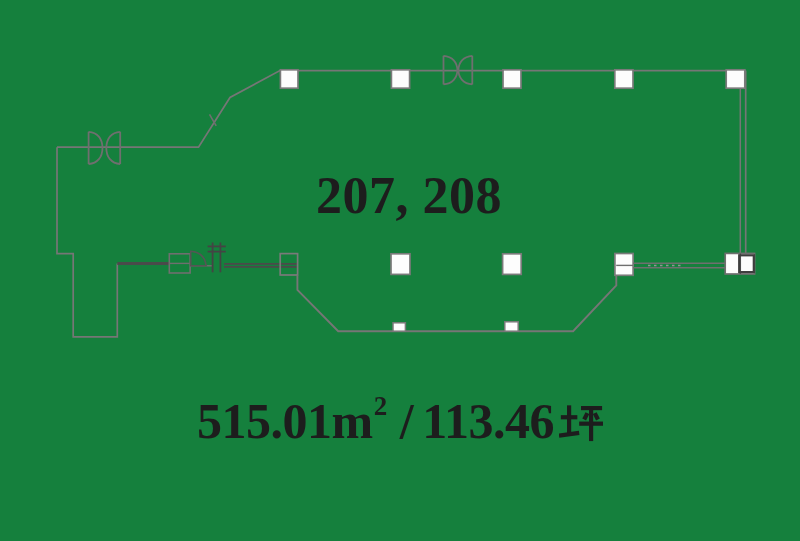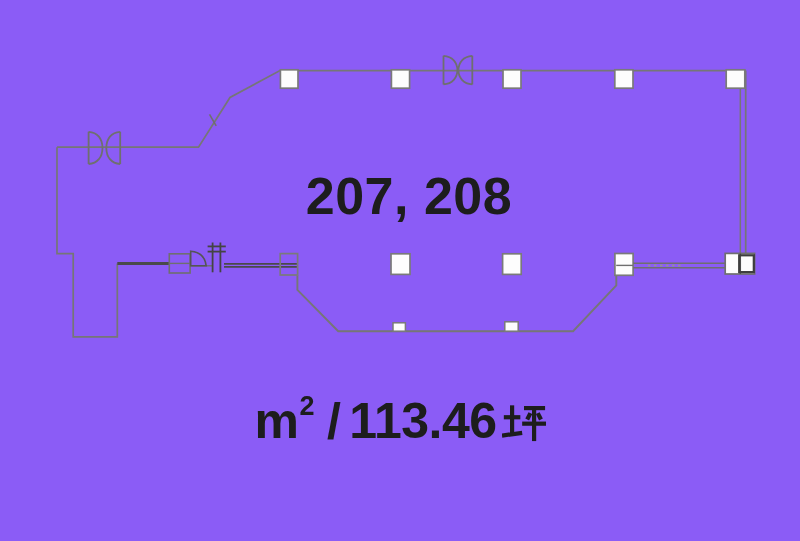--- a/index.html
+++ b/index.html
@@ -1,21 +1,21 @@
 <!DOCTYPE html>
 <html><head>
 <meta charset="utf-8">
 <style>
   html,body{margin:0;padding:0;background:#e8e8e8;}
   .canvas{
     position:relative;
     width:800px;height:541px;
-    background:#8b5cf6;
+    background:#15803d;
     overflow:hidden;
-    font-family:Liberation Sans, sans-serif;
+    font-family:Liberation Serif, serif;
   }
   .plan-svg{position:absolute;left:0;top:0;}
   .units-label{
     position:absolute;
     left:0;right:0;
     top:170px;
     text-align:center;
     font-size:52px;
     font-weight:800;
     letter-spacing:0.5px;
@@ -138,20 +138,21 @@
       <path d="M212.6,242.5 V272.3"></path>
       <path d="M220.4,242.5 V272.3"></path>
       <path d="M207.6,246.4 H225.8"></path>
       <path d="M207.6,251.6 H225.8"></path>
     </g>
   </svg>
 
   <div class="units-label">207, 208</div>
 
   <div class="area-label">
+    <span>515.01</span>
       <span>m</span>
       <span class="sup">2</span>
       <span class="sep">/</span>
       <span>113.46</span>
     <span class="sr">坪</span>
 
     <svg class="tsubo-glyph" width="44" height="46" viewBox="0 0 48 48" fill="none" stroke="#1d1d1d" stroke-width="4.6">
       <path d="M11,8 V40"></path>
       <path d="M2,21 H20"></path>
       <path d="M0,41 L22,38"></path>

